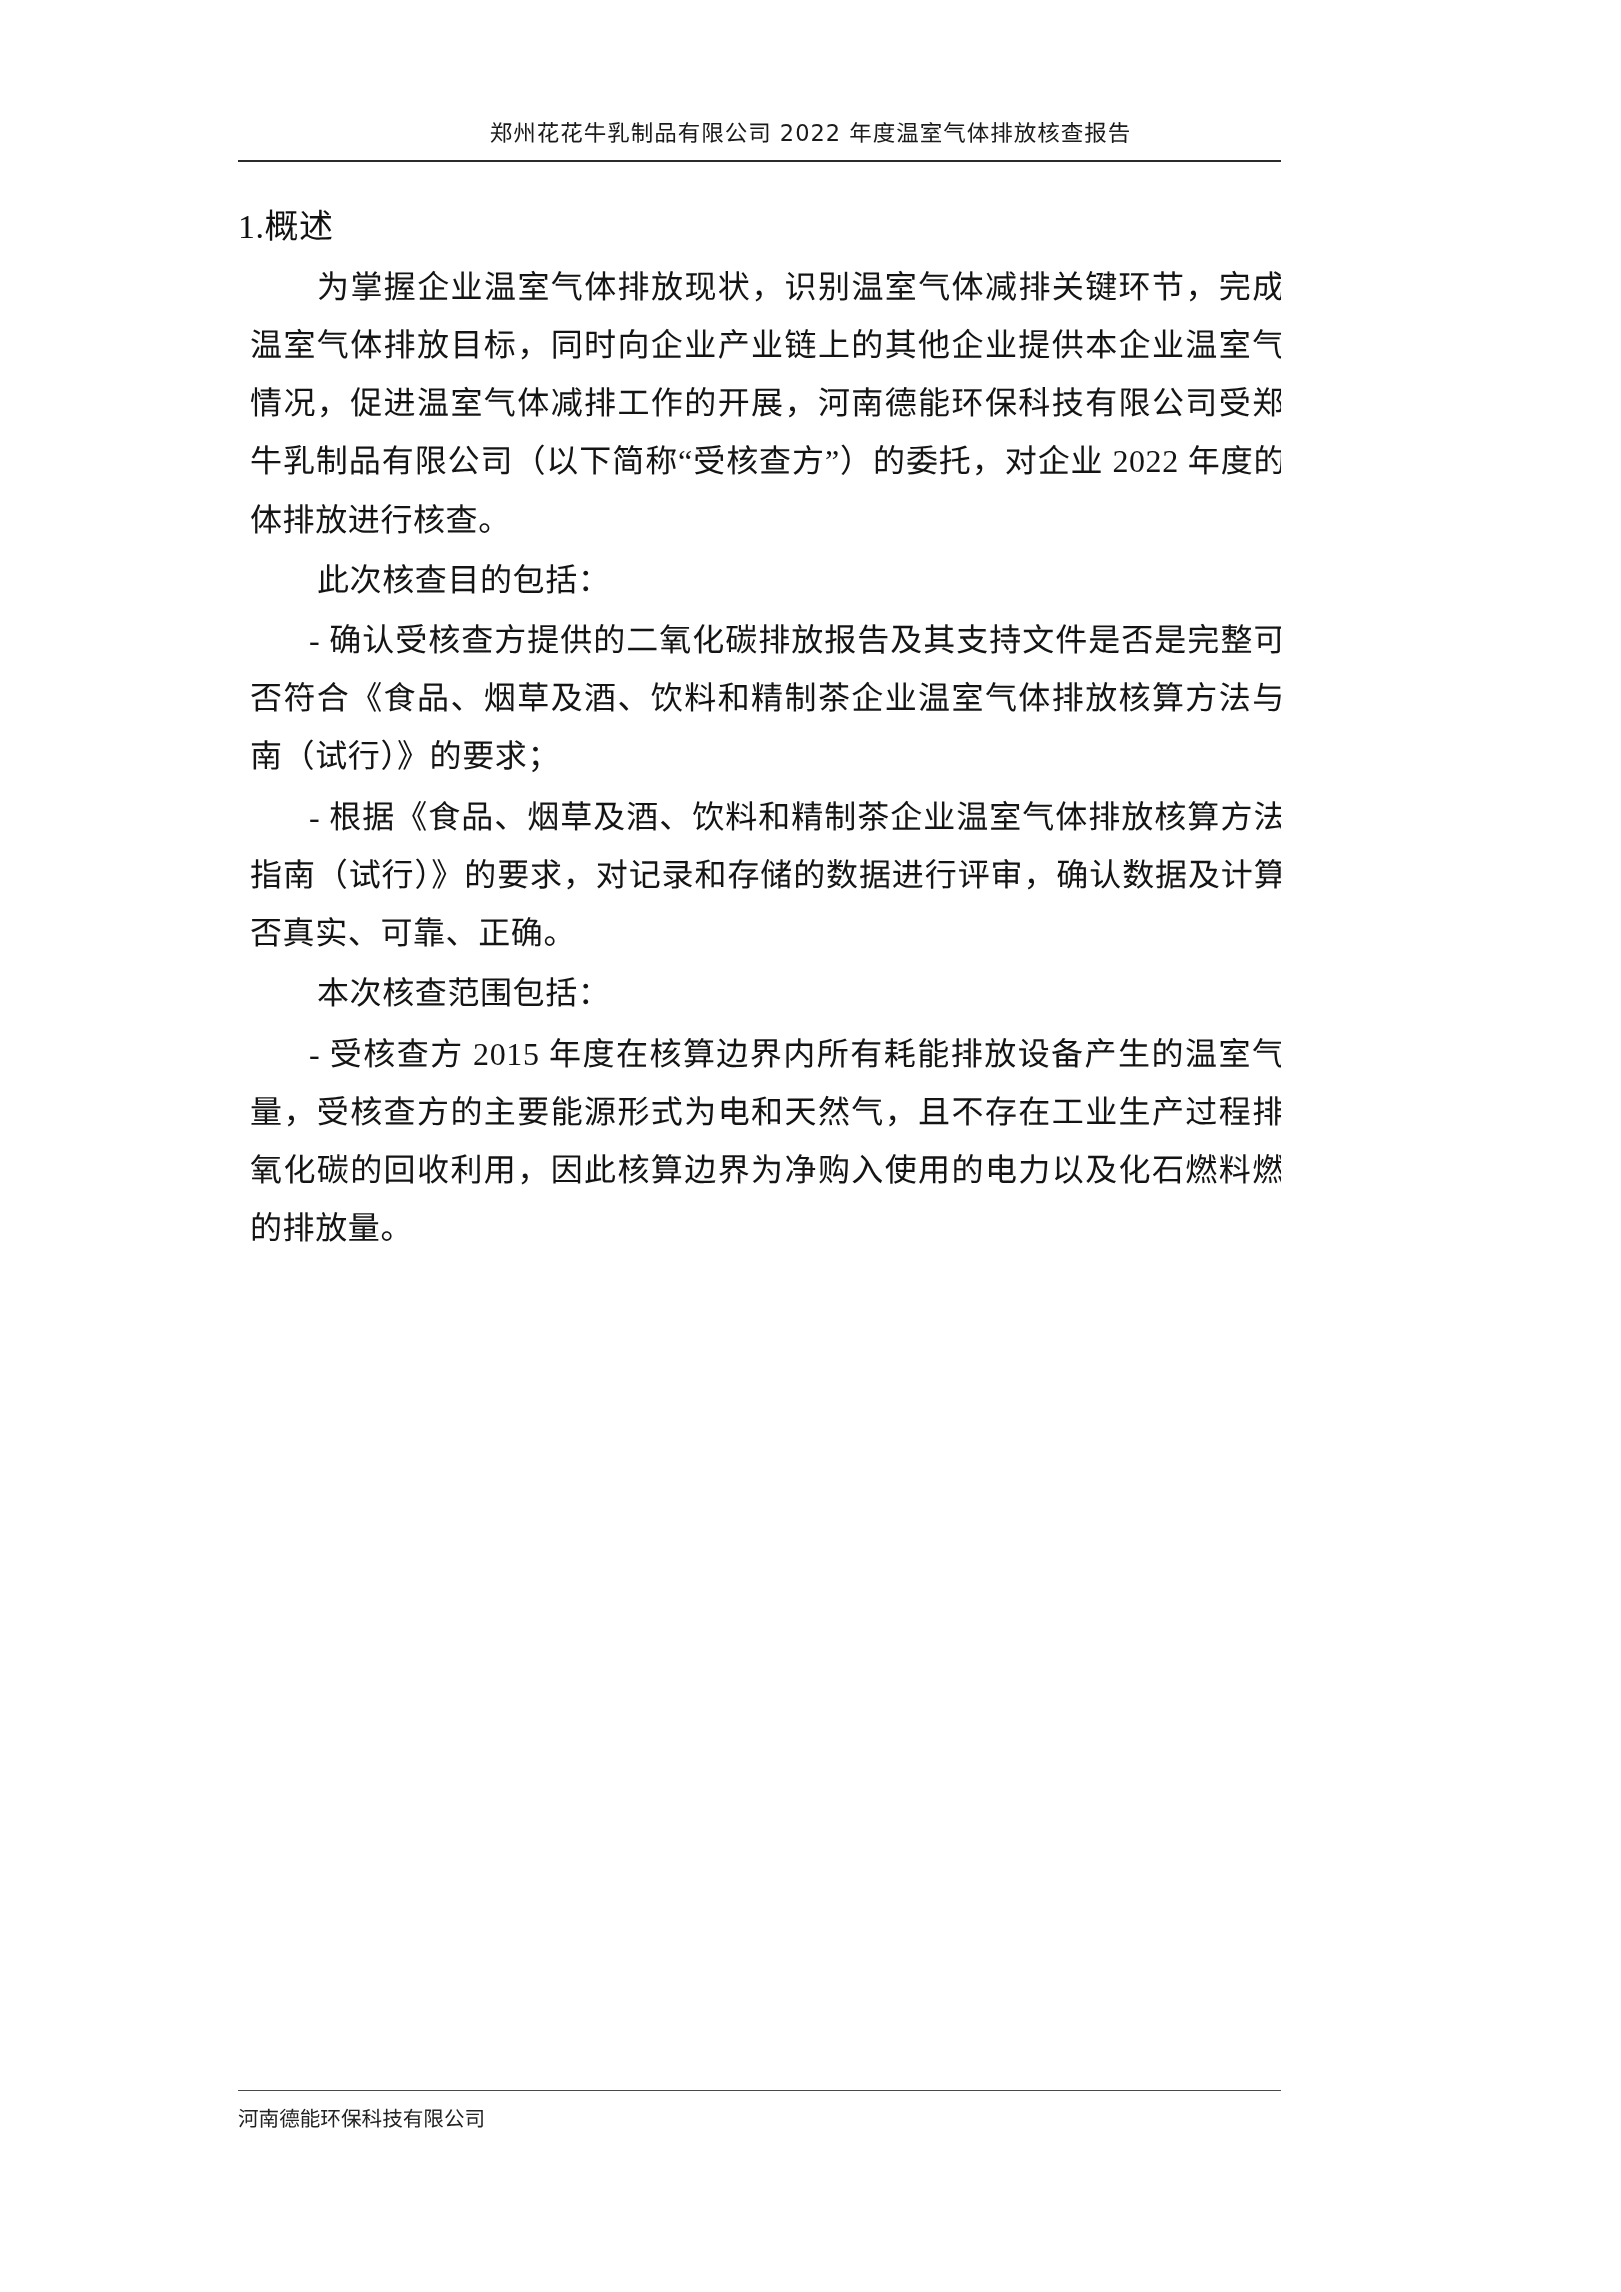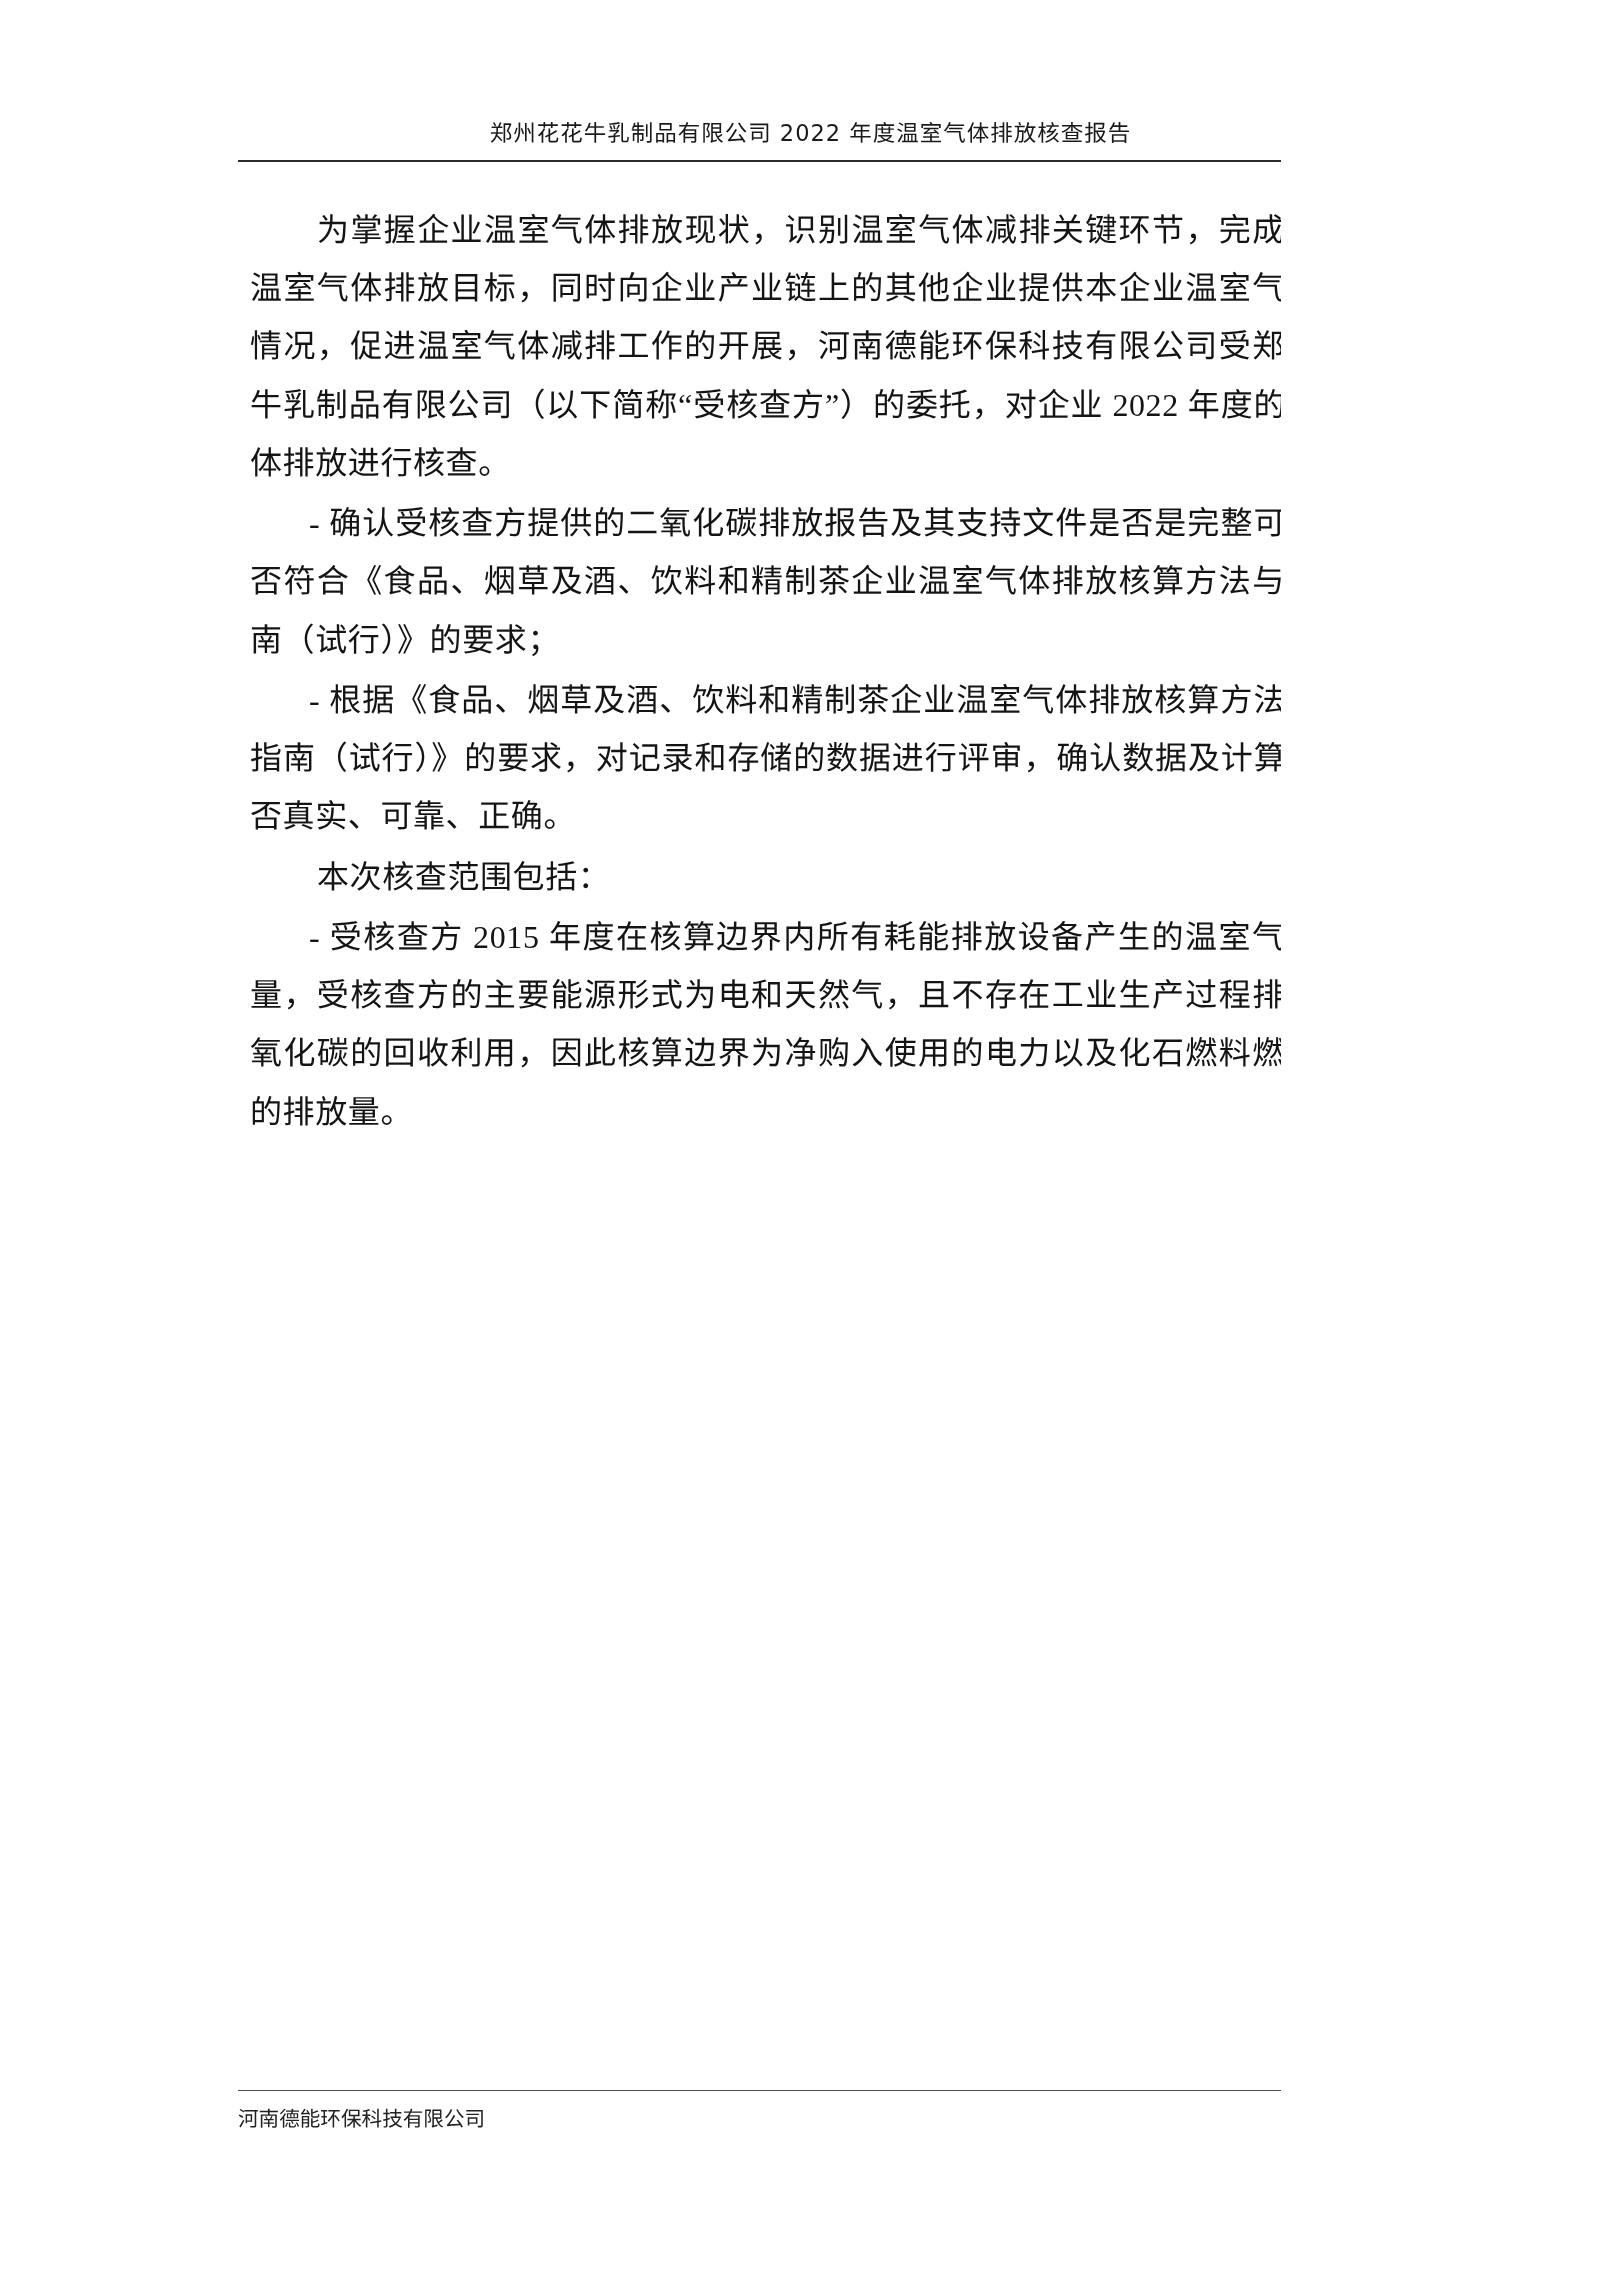--- a/index.html
+++ b/index.html
@@ -109,24 +109,26 @@
 
 <div class="page">
 
   <div class="header">
     <div class="header-text">郑州花花牛乳制品有限公司 2022 年度温室气体排放核查报告</div>
   </div>
   <div class="header-rule"></div>
 
   <div class="content">
 
+    <div class="h-sec">1.概述</div>
 
 
     <p class="body indent2">为掌握企业温室气体排放现状，识别温室气体减排关键环节，完成强制性温室气体排放目标，同时向企业产业链上的其他企业提供本企业温室气体排放情况，促进温室气体减排工作的开展，河南德能环保科技有限公司受郑州花花牛乳制品有限公司（以下简称“受核查方”）的委托，对企业 2022 年度的温室气体排放进行核查。</p>
 
+    <p class="body indent2">此次核查目的包括：</p>
 
     <p class="body indent-dash">- 确认受核查方提供的二氧化碳排放报告及其支持文件是否是完整可信，是否符合《食品、烟草及酒、饮料和精制茶企业温室气体排放核算方法与报告指南（试行）》的要求；</p>
 
     <p class="body indent-dash">- 根据《食品、烟草及酒、饮料和精制茶企业温室气体排放核算方法与报告指南（试行）》的要求，对记录和存储的数据进行评审，确认数据及计算结果是否真实、可靠、正确。</p>
 
 
     <p class="body indent2">本次核查范围包括：</p>
 
     <p class="body indent-dash">- 受核查方 2015 年度在核算边界内所有耗能排放设备产生的温室气体排放量，受核查方的主要能源形式为电和天然气，且不存在工业生产过程排放和二氧化碳的回收利用，因此核算边界为净购入使用的电力以及化石燃料燃烧对应的排放量。</p>
 

